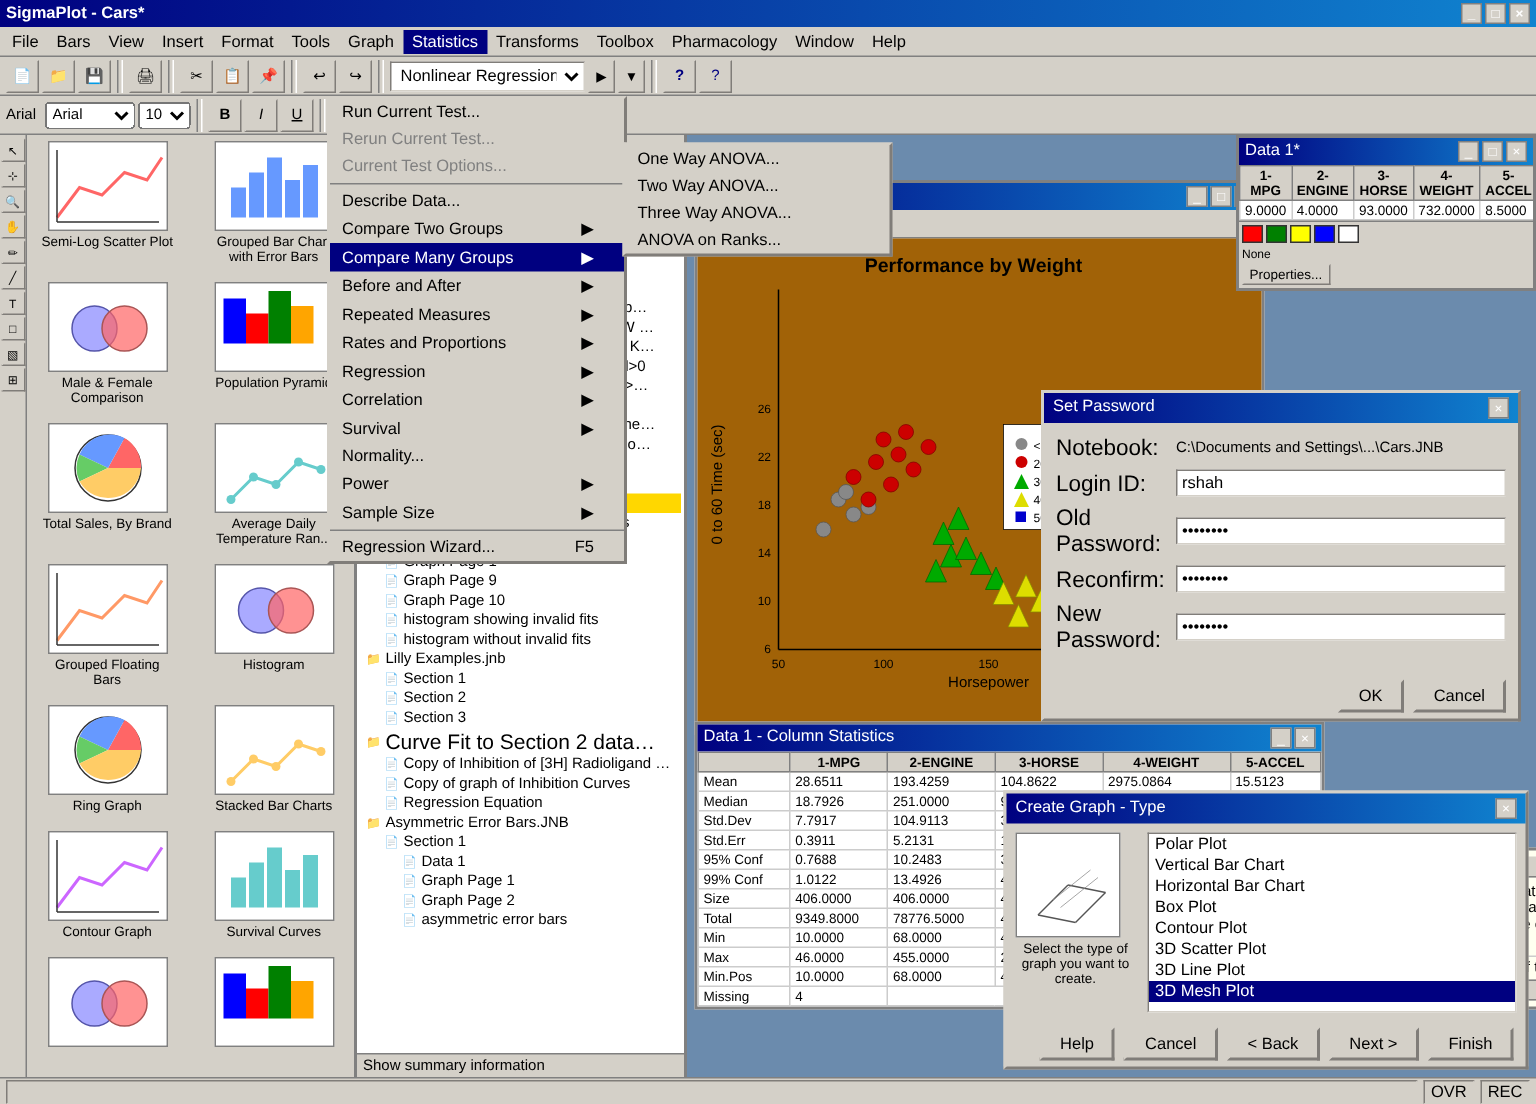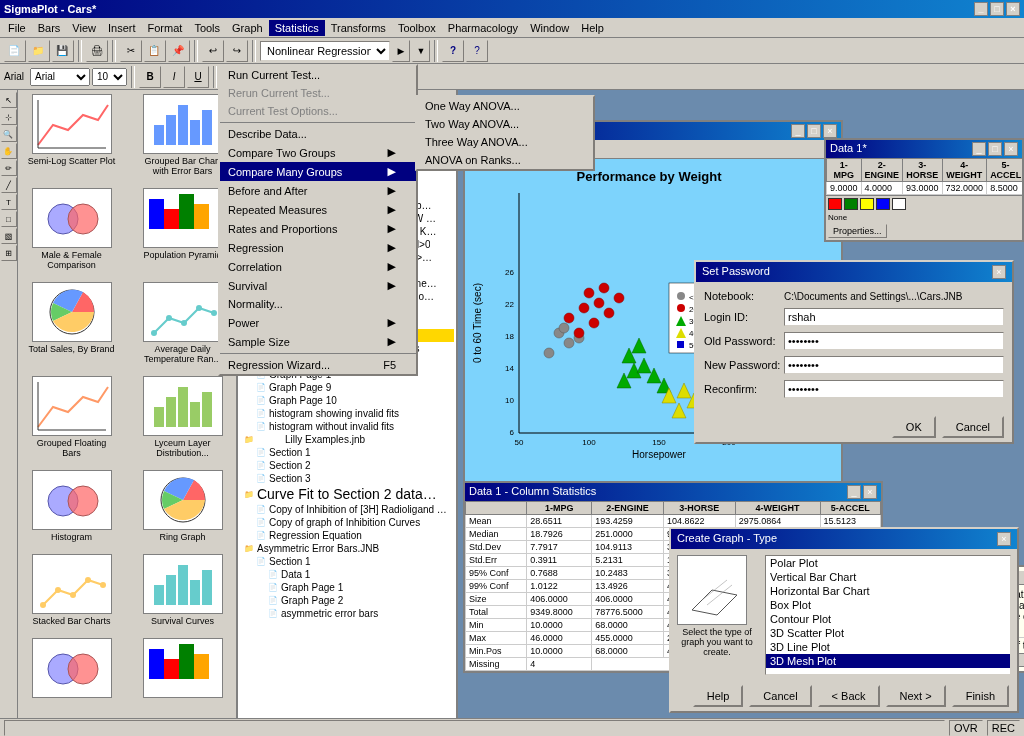--- a/index.html
+++ b/index.html
@@ -199,21 +199,20 @@
     }
 
     
     .data-window {
       position: absolute;
       top: 0; right: 0;
       width: 200px;
       background: #d4d0c8;
       border: 2px solid #808080;
       z-index: 5;
-      margin-top: 48px;
     }
     .data-window-title {
       background: linear-gradient(to right, #000080, #1084d0);
       color: white;
       padding: 2px 4px;
       font-size: 11px;
       display: flex;
       justify-content: space-between;
     }
     .data-table {
@@ -257,21 +256,21 @@
     .graph-toolbar {
       background: #d4d0c8;
       padding: 2px;
       display: flex;
       gap: 1px;
       border-bottom: 1px solid #808080;
     }
     .graph-area {
       padding: 4px;
       font-size: 10px;
-      background: #7dd3fc;
+      background: #a16207;
       height: calc(100% - 42px);
       overflow: hidden;
     }
 
     
     .stats-window {
       position: absolute;
       bottom: 45px; left: 5px;
       width: 420px;
       background: white;
@@ -313,21 +312,21 @@
     .dialog-title {
       background: linear-gradient(to right, #000080, #1084d0);
       color: white;
       padding: 3px 6px;
       font-size: 11px;
       display: flex;
       justify-content: space-between;
     }
     .dialog-body { padding: 8px; font-size: 11px; }
     .dialog-row { display: flex; align-items: center; margin-bottom: 6px; }
-    .dialog-label { width: 80px; font-size: 11px; }
+    .dialog-label { width: 80px; font-size: 15px; }
     .dialog-input {
       flex: 1;
       height: 18px;
       border: 1px inset #d4d0c8;
       background: white;
       font-size: 11px;
       padding: 1px 3px;
     }
     .dialog-buttons { display: flex; justify-content: flex-end; gap: 6px; padding: 4px 8px; }
     .dialog-btn {
@@ -592,33 +591,20 @@
               <line x1="5" y1="5" x2="5" y2="53" stroke="#333" stroke-width="1"></line>
               <line x1="5" y1="53" x2="73" y2="53" stroke="#333" stroke-width="1"></line>
             </svg>
           </div>
           <div class="thumb-label">Grouped Floating Bars</div>
         </div>
         <div class="thumb-item">
           <div class="thumb-img">
             <svg width="78" height="58">
               <rect fill="white" width="78" height="58"></rect>
-              <rect x="10" y="30" width="10" height="20" fill="#99cc66"></rect>
-              <rect x="22" y="20" width="10" height="30" fill="#99cc66"></rect>
-              <rect x="34" y="10" width="10" height="40" fill="#99cc66"></rect>
-              <rect x="46" y="25" width="10" height="25" fill="#99cc66"></rect>
-              <rect x="58" y="15" width="10" height="35" fill="#99cc66"></rect>
-            </svg>
-          </div>
-          <div class="thumb-label">Lyceum Layer Distribution...</div>
-        </div>
-        <div class="thumb-item">
-          <div class="thumb-img">
-            <svg width="78" height="58">
-              <rect fill="white" width="78" height="58"></rect>
               <circle cx="30" cy="30" r="15" fill="#aaaaff" stroke="#5555aa" stroke-width="1"></circle>
               <circle cx="50" cy="30" r="15" fill="rgba(255,100,100,0.7)" stroke="#aa5555" stroke-width="1"></circle>
             </svg>
           </div>
           <div class="thumb-label">Histogram</div>
         </div>
         <div class="thumb-item">
           <div class="thumb-img">
             <svg width="78" height="58">
               <rect fill="white" width="78" height="58"></rect>
@@ -641,20 +627,31 @@
               <circle cx="40" cy="40" r="3" fill="#ffcc66"></circle>
               <circle cx="55" cy="25" r="3" fill="#ffcc66"></circle>
               <circle cx="70" cy="30" r="3" fill="#ffcc66"></circle>
             </svg>
           </div>
           <div class="thumb-label">Stacked Bar Charts</div>
         </div>
         <div class="thumb-item">
           <div class="thumb-img">
             <svg width="78" height="58">
+              <rect x="0" y="0" width="78" height="58" fill="white"></rect>
+              <polyline points="5,50 20,30 35,35 50,20 65,25 75,10" fill="none" stroke="#cc66ff" stroke-width="2"></polyline>
+              <line x1="5" y1="5" x2="5" y2="53" stroke="#333" stroke-width="1"></line>
+              <line x1="5" y1="53" x2="73" y2="53" stroke="#333" stroke-width="1"></line>
+            </svg>
+          </div>
+          <div class="thumb-label">Contour Graph</div>
+        </div>
+        <div class="thumb-item">
+          <div class="thumb-img">
+            <svg width="78" height="58">
               <rect fill="white" width="78" height="58"></rect>
               <rect x="10" y="30" width="10" height="20" fill="#66cccc"></rect>
               <rect x="22" y="20" width="10" height="30" fill="#66cccc"></rect>
               <rect x="34" y="10" width="10" height="40" fill="#66cccc"></rect>
               <rect x="46" y="25" width="10" height="25" fill="#66cccc"></rect>
               <rect x="58" y="15" width="10" height="35" fill="#66cccc"></rect>
             </svg>
           </div>
           <div class="thumb-label">Survival Curves</div>
         </div>
@@ -781,21 +778,21 @@
         <div class="tree-node" style="padding-left: 16px;">
           <span class="tree-icon">📄</span>
           <span style="font-size: 10px; overflow: hidden; text-overflow: ellipsis; white-space: nowrap; max-width: 180px; display: inline-block;">histogram showing invalid fits</span>
         </div>
         <div class="tree-node" style="padding-left: 16px;">
           <span class="tree-icon">📄</span>
           <span style="font-size: 10px; overflow: hidden; text-overflow: ellipsis; white-space: nowrap; max-width: 180px; display: inline-block;">histogram without invalid fits</span>
         </div>
         <div class="tree-node" style="padding-left: 4px;">
           <span class="tree-icon">📁</span>
-          <span style="font-size: 10px; overflow: hidden; text-overflow: ellipsis; white-space: nowrap; max-width: 180px; display: inline-block; margin-left: 28px;">Lilly Examples.jnb</span>
+          <span style="font-size: 10px; overflow: hidden; text-overflow: ellipsis; white-space: nowrap; max-width: 180px; display: inline-block;">Lilly Examples.jnb</span>
         </div>
         <div class="tree-node" style="padding-left: 16px;">
           <span class="tree-icon">📄</span>
           <span style="font-size: 10px; overflow: hidden; text-overflow: ellipsis; white-space: nowrap; max-width: 180px; display: inline-block;">Section 1</span>
         </div>
         <div class="tree-node" style="padding-left: 16px;">
           <span class="tree-icon">📄</span>
           <span style="font-size: 10px; overflow: hidden; text-overflow: ellipsis; white-space: nowrap; max-width: 180px; display: inline-block;">Section 2</span>
         </div>
         <div class="tree-node" style="padding-left: 16px;">
@@ -836,20 +833,23 @@
         </div>
         <div class="tree-node" style="padding-left: 28px;">
           <span class="tree-icon">📄</span>
           <span style="font-size: 10px; overflow: hidden; text-overflow: ellipsis; white-space: nowrap; max-width: 180px; display: inline-block;">Graph Page 2</span>
         </div>
         <div class="tree-node" style="padding-left: 28px;">
           <span class="tree-icon">📄</span>
           <span style="font-size: 10px; overflow: hidden; text-overflow: ellipsis; white-space: nowrap; max-width: 180px; display: inline-block;">asymmetric error bars</span>
         </div>
       </div>
+    <div class="notebook-bottom">
+      <span>Show summary information</span>
+    </div>
   </div>
 
   <div class="right-area">
 
     <div class="data-window">
       <div class="data-window-title">
         <span>Data 1*</span>
         <div style="display:flex;gap:2px">
           <span class="title-btn">_</span>
           <span class="title-btn">□</span>
@@ -1126,25 +1126,25 @@
         </div>
         <div class="dialog-row">
           <span class="dialog-label">Login ID:</span>
           <input class="dialog-input" type="text" value="rshah" style="">
         </div>
         <div class="dialog-row">
           <span class="dialog-label">Old Password:</span>
           <input class="dialog-input" type="password" value="12345678" style="">
         </div>
         <div class="dialog-row">
+          <span class="dialog-label">Reconfirm:</span>
+          <input class="dialog-input" type="password" value="12345678" style="">
+        </div>
+        <div class="dialog-row">
           <span class="dialog-label">New Password:</span>
-          <input class="dialog-input" type="password" value="12345678" style="">
-        </div>
-        <div class="dialog-row">
-          <span class="dialog-label">Reconfirm:</span>
           <input class="dialog-input" type="password" value="12345678" style="">
         </div>
       </div>
       <div class="dialog-buttons">
         <button class="dialog-btn">OK</button>
         <button class="dialog-btn">Cancel</button>
       </div>
     </div>
 
     <div class="create-graph-dialog">

